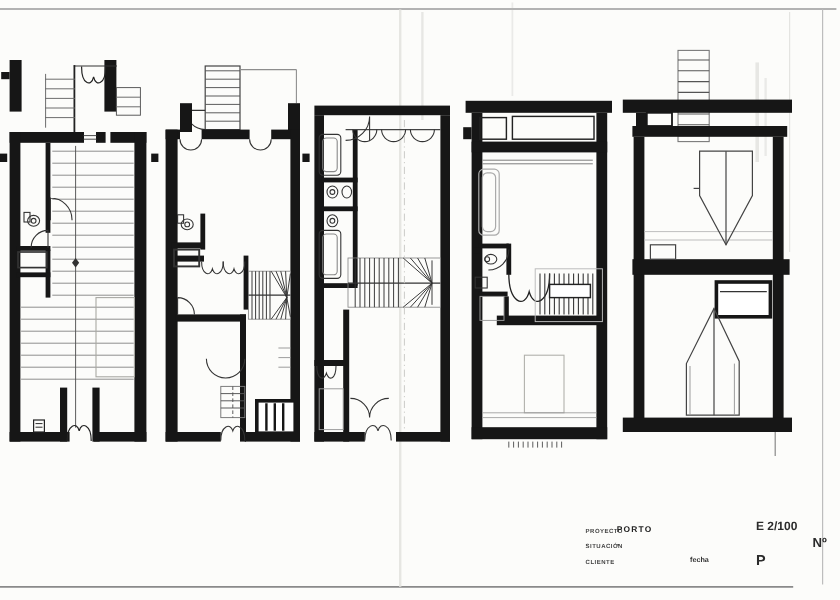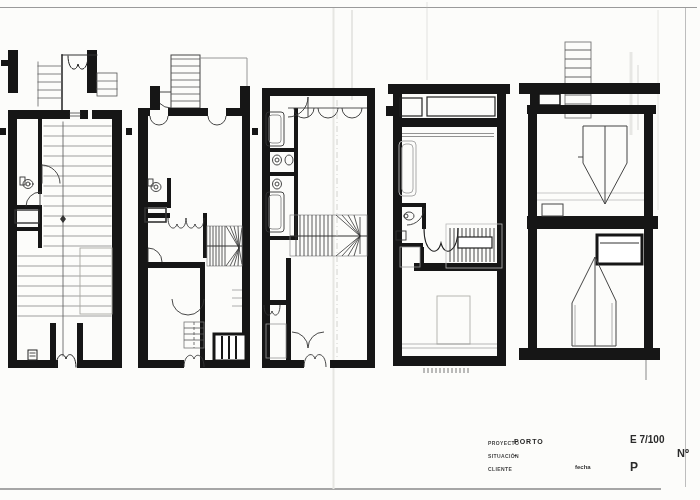--- a/index.html
+++ b/index.html
@@ -287,17 +287,17 @@
   </g>
 </svg>
 
   <div>
     <div class="tb tb-label" style="left:488px;top:440px">PROYECTO</div>
     <div class="tb tb-value" style="left:514px;top:438px">PORTO</div>
     <div class="tb tb-label" style="left:488px;top:453px">SITUACIÓN</div>
     <div class="tb tb-value" style="left:514px;top:451px">-</div>
     <div class="tb tb-label" style="left:488px;top:466px">CLIENTE</div>
     <div class="tb tb-fecha" style="left:575px;top:464px">fecha</div>
-    <div class="tb tb-scale" style="left:630px;top:434px">E 7/100</div>
+    <div class="tb tb-scale" style="left:630px;top:434px">E 2/100</div>
     <div class="tb tb-no" style="left:630px;top:447px">Nº</div>
     <div class="tb tb-p" style="left:630px;top:460px">P</div>
   </div>
 </div>
 
 </body></html>

